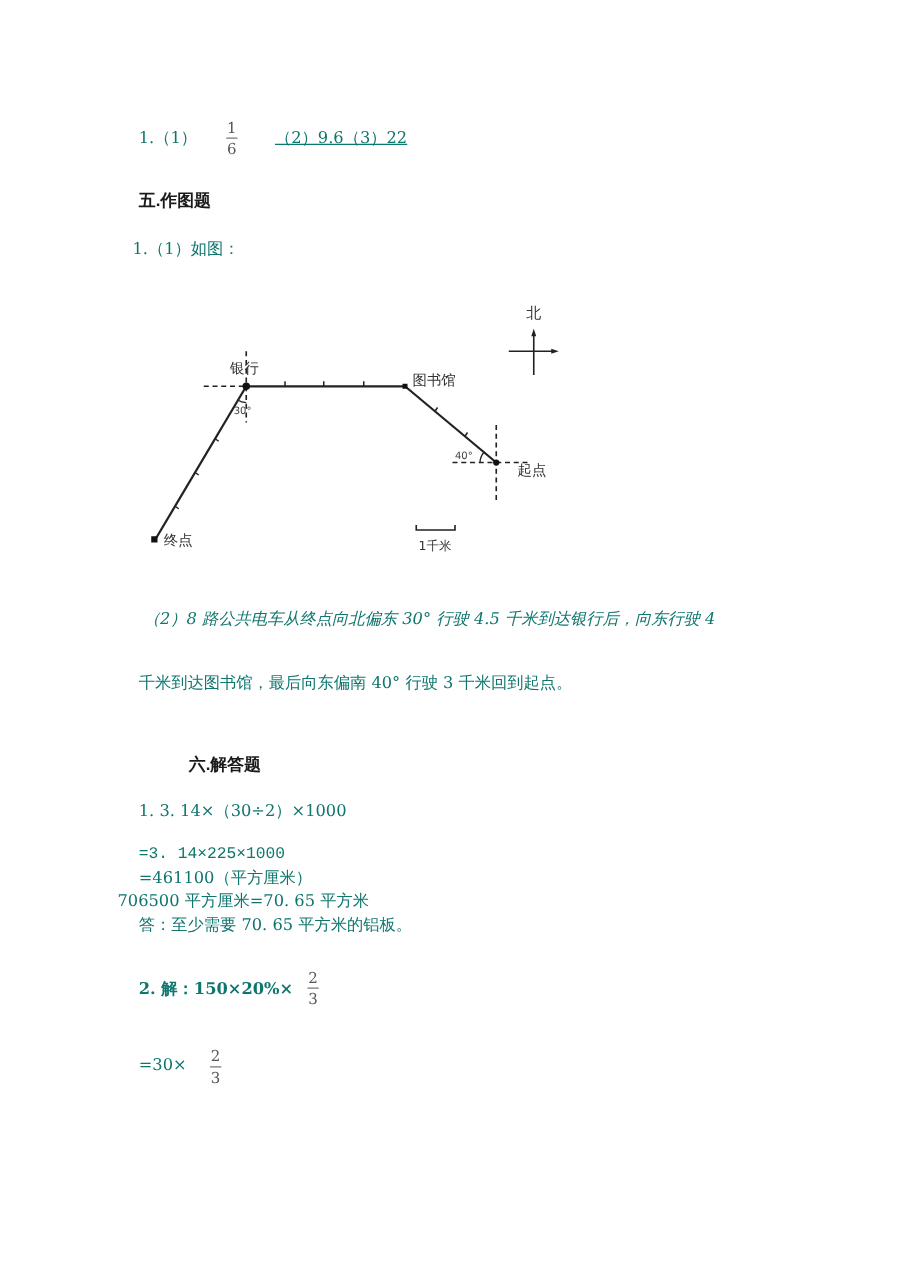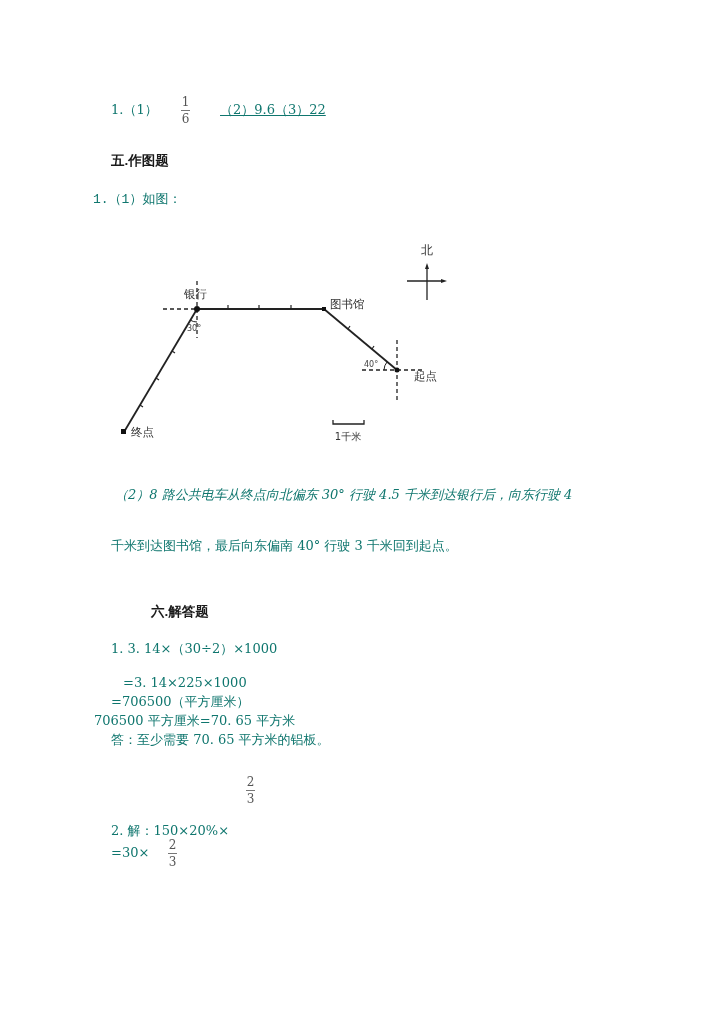--- a/index.html
+++ b/index.html
@@ -17,21 +17,21 @@
 
 <div class="abs txt" style="left:111px;top:101px;">1.（1）</div>
 <div class="frac" style="left:181px;top:95px;">
   <span>1</span>
   <span class="bar"></span>
   <span>6</span>
 </div>
 <div class="abs txt" style="left:220px;top:101px;text-decoration:underline;">（2）9.6（3）22</div>
 
 <div class="abs head" style="left:111px;top:152px;">五.作图题</div>
-<div class="abs txt" style="left:93px;top:190px;font-family:Liberation Mono, monospace;">1.（1）如图：</div>
+<div class="abs txt" style="left:106px;top:190px;">1.（1）如图：</div>
 
 <svg class="abs" style="left:0;top:0;" width="720" height="470" viewBox="0 0 720 470">
 
   <g stroke="#222" stroke-width="1.3" fill="#222">
     <line x1="427" y1="300" x2="427" y2="266"></line>
     <polygon points="427,263 425,269 429,269" stroke="none"></polygon>
     <line x1="407" y1="281" x2="444" y2="281"></line>
     <polygon points="447,281 441,279 441,283" stroke="none"></polygon>
   </g>
   <text x="427" y="254" font-size="12" text-anchor="middle" fill="#333">北</text>
@@ -80,26 +80,26 @@
     <polyline points="333,420 333,424 364,424 364,420"></polyline>
   </g>
   <text x="348" y="440" font-size="10" text-anchor="middle" fill="#333">1千米</text>
 </svg>
 
 <div class="abs txt" style="left:115px;top:486px;font-style:italic;">（2）8 路公共电车从终点向北偏东 30° 行驶 4.5 千米到达银行后，向东行驶 4</div>
 <div class="abs txt" style="left:111px;top:537px;">千米到达图书馆，最后向东偏南 40° 行驶 3 千米回到起点。</div>
 
 <div class="abs head" style="left:111px;top:603px;margin-left:40px;">六.解答题</div>
 <div class="abs txt" style="left:111px;top:640px;">1. 3. 14×（30÷2）×1000</div>
-<div class="abs txt" style="left:123px;top:675px;">=3. 14×225×1000</div>
-<div class="abs txt" style="left:111px;top:693px;">=706500（平方厘米）</div>
+<div class="abs txt" style="left:111px;top:675px;font-family:Liberation Mono, monospace;">=3. 14×225×1000</div>
+<div class="abs txt" style="left:111px;top:693px;">=461100（平方厘米）</div>
 <div class="abs txt" style="left:94px;top:712px;">706500 平方厘米=70. 65 平方米</div>
 <div class="abs txt" style="left:111px;top:731px;">答：至少需要 70. 65 平方米的铝板。</div>
 
-<div class="abs txt" style="left:111px;top:822px;">2. 解：150×20%×</div>
+<div class="abs txt" style="left:111px;top:782px;font-weight:bold;">2. 解：150×20%×</div>
 <div class="frac" style="left:246px;top:775px;">
   <span>2</span>
   <span class="bar"></span>
   <span>3</span>
 </div>
 
 <div class="abs txt" style="left:111px;top:845px;">=30×</div>
 <div class="frac" style="left:168px;top:838px;">
   <span>2</span>
   <span class="bar"></span>

